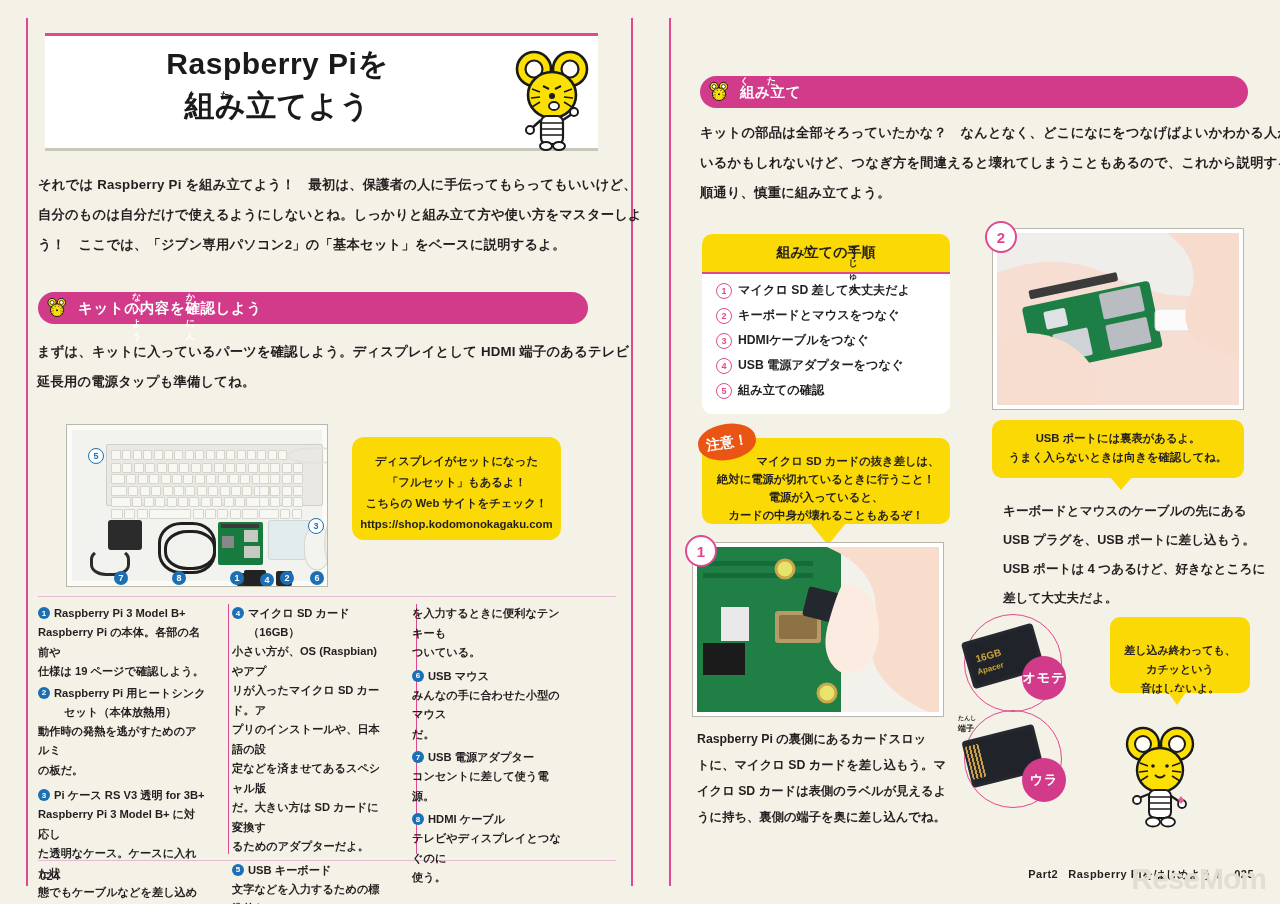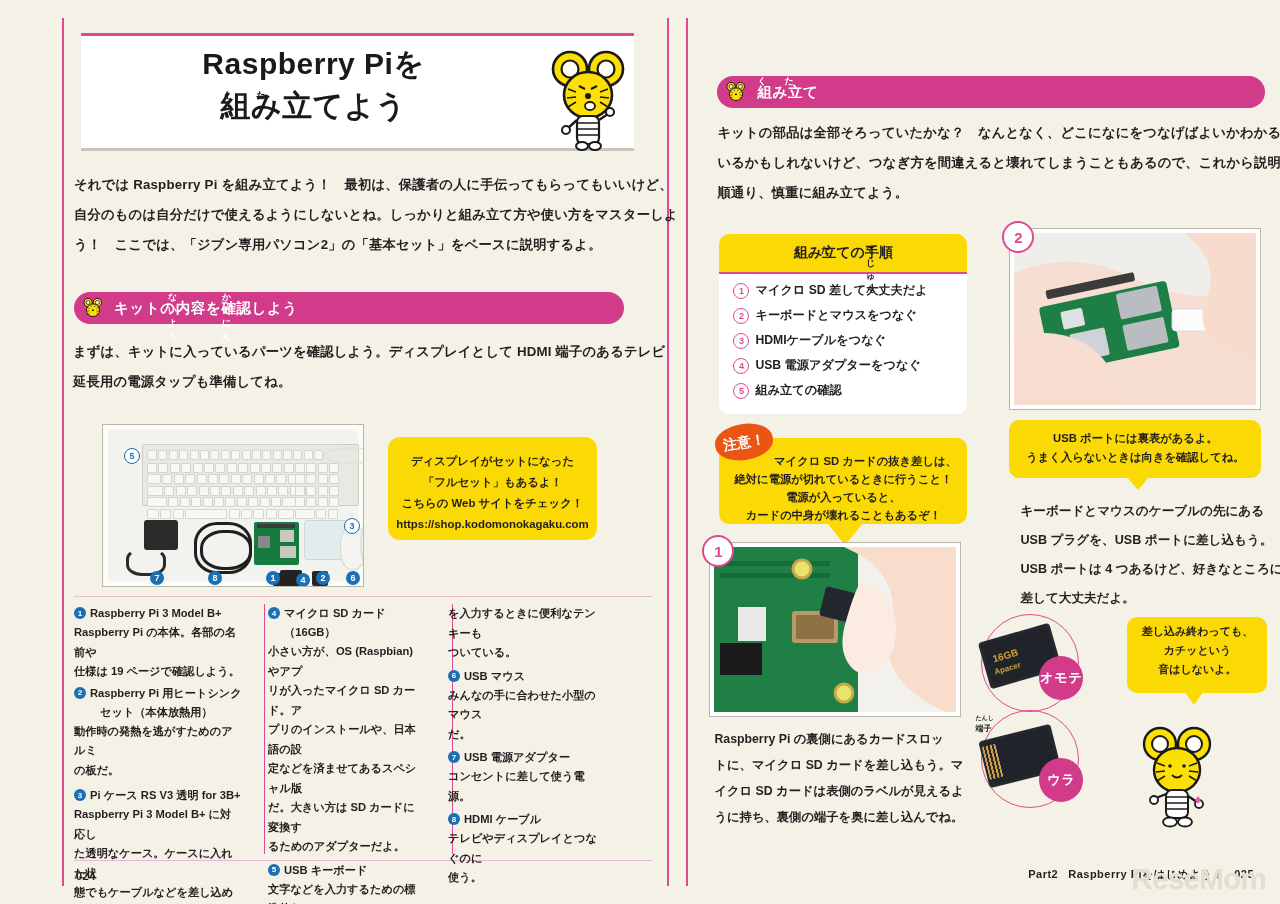--- a/index.html
+++ b/index.html
@@ -5,21 +5,21 @@
   html,body{margin:0;padding:0;}
   body{
     width:1280px;height:904px;
     background:#f4f1e6;
     font-family:"Liberation Sans","DejaVu Sans",sans-serif;
     overflow:hidden;
     position:relative;
   }
   .spread{position:absolute;inset:0;display:flex;}
   .page{position:relative;height:904px;box-sizing:border-box;}
-  .page-left{width:660px;margin-left:36px;}
+  .page-left{width:660px;}
   .page-right{width:620px;}
 
   
   .gutter-rule{position:absolute;top:18px;bottom:18px;width:2px;background:#e0498f;}
 
   
   .title-box{
     position:absolute;left:45px;top:33px;width:553px;height:118px;
     background:#ffffff;border-top:3px solid #e0498f;border-bottom:3px solid #c9c6bb;
     box-sizing:border-box;
@@ -140,21 +140,21 @@
     transform:rotate(-9deg);
   }
 
   .bubble{
     position:absolute;background:#fbd904;border-radius:10px;color:#231f20;
     font-weight:bold;text-align:center;
   }
   .bubble .tail{position:absolute;width:0;height:0;}
   .bub-usb{left:992px;top:420px;width:252px;height:58px;font-size:11.3px;line-height:19px;padding-top:9px;box-sizing:border-box;}
   .bub-usb .tail{left:118px;bottom:-12px;border-left:11px solid transparent;border-right:11px solid transparent;border-top:13px solid #fbd904;}
-  .bub-click{left:1110px;top:617px;width:140px;height:76px;font-size:11px;line-height:19px;padding-top:5px;box-sizing:border-box;}
+  .bub-click{left:1110px;top:617px;width:140px;height:76px;font-size:11px;line-height:19px;padding-top:24px;box-sizing:border-box;}
   .bub-click .tail{left:58px;bottom:-12px;border-left:9px solid transparent;border-right:9px solid transparent;border-top:13px solid #fbd904;}
   .arrow-down{position:absolute;left:810px;top:523px;width:0;height:0;
     border-left:18px solid transparent;border-right:18px solid transparent;border-top:22px solid #fbd904;}
 
   .photo-frame{position:absolute;background:#fff;border:1px solid #b9b6ab;box-sizing:border-box;padding:4px;}
   .ph2{left:992px;top:228px;width:252px;height:182px;}
   .ph1{left:692px;top:542px;width:252px;height:175px;}
   .photo-bg{position:absolute;inset:4px;background:#ece9e2;overflow:hidden;}
 
   .circ-num{

